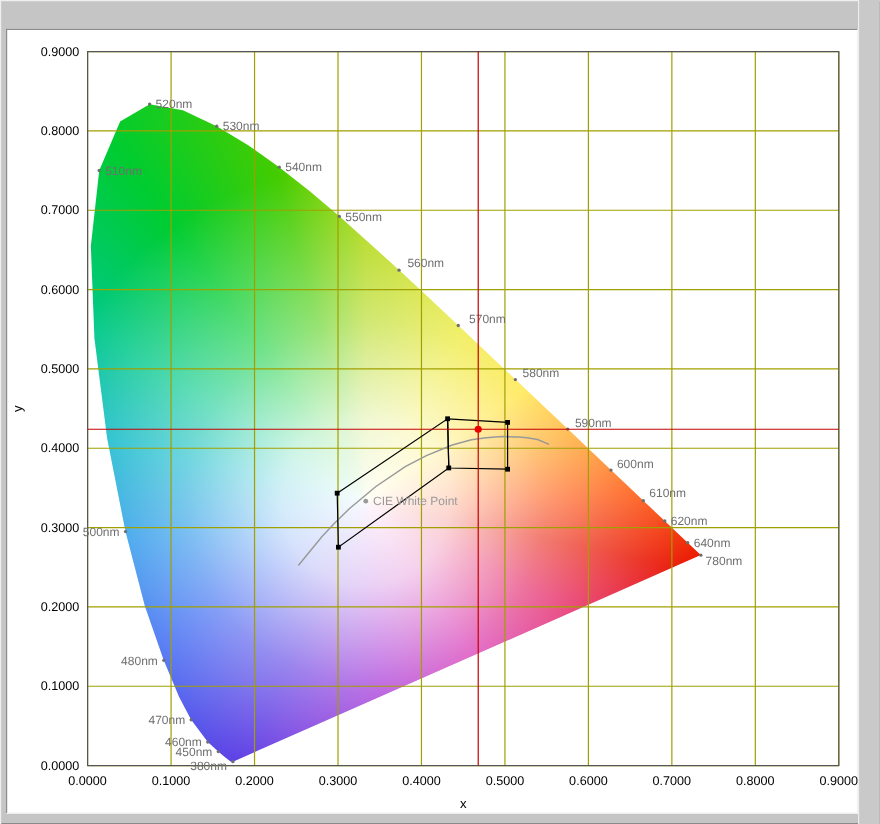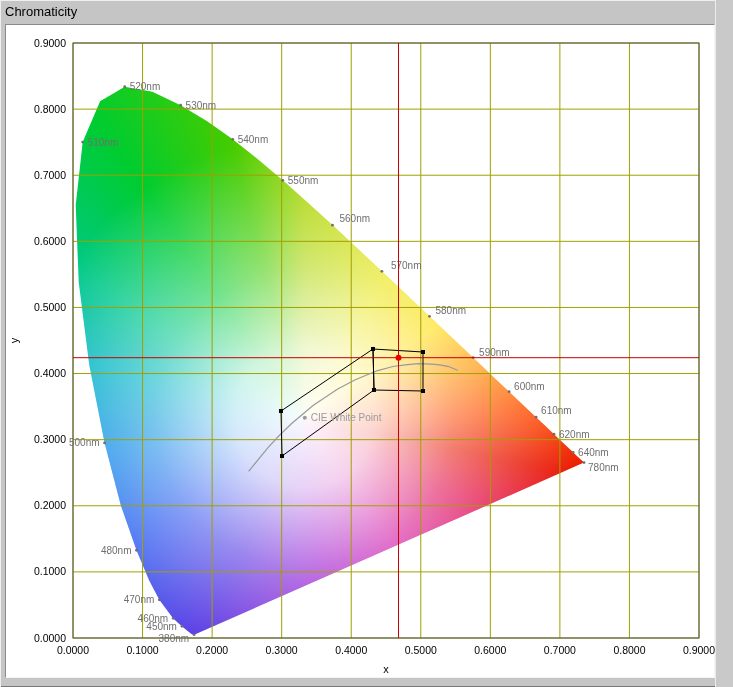--- a/index.html
+++ b/index.html
@@ -37,23 +37,20 @@
     pointer-events:none;
   }
   .tick{font-family:"Liberation Sans",sans-serif;font-size:10.5px;fill:#000;}
   .axis{font-family:"Liberation Sans",sans-serif;font-size:11px;fill:#000;}
   .wl{font-family:"Liberation Sans",sans-serif;font-size:10px;fill:#6f6f6f;}
 </style>
 </head>
 <body>
 
 <div class="window">
-  <div class="titlebar">
-    <span>Chromaticity</span>
-  </div>
 
   <div class="panel">
     <div class="horseshoe" style="left: 67px; top: 18px; width: 626px; height: 595px; clip-path: path(&quot;M 121.1 591.7 L 119.2 591.6 L 114.3 587.8 L 108.9 583.3 L 100.2 575.4 L 86.3 556.8 L 76.2 537.6 L 63.5 507.3 L 47.8 462.3 L 31.6 400 L 16.3 322.2 L 5.7 239.1 L 2.7 162.1 L 9.7 99 L 27.1 58.2 L 51.7 43.8 L 79.4 48.8 L 107.6 62.2 L 134.2 78.3 L 159.7 96.3 L 184.9 116.2 L 209.8 137.3 L 234.6 159.4 L 259.5 182.1 L 284.3 205.2 L 308.9 228.3 L 333 251.1 L 356.5 273.3 L 378.9 294.6 L 400.1 314.6 L 419.4 332.9 L 436.1 348.7 L 450.9 362.7 L 463.1 374.2 L 473 383.6 L 481 391.2 L 492.4 402 L 500.1 409.3 L 505 413.9 L 511 419.6 Z&quot;); background: radial-gradient(280px at 37% 63%, rgba(255, 255, 255, 0.97) 0px, rgba(255, 255, 255, 0.82) 70px, rgba(255, 255, 255, 0.45) 150px, rgba(255, 255, 255, 0) 280px), conic-gradient(at 37% 63%, rgb(170, 212, 0) 0deg, rgb(232, 228, 0) 30deg, rgb(255, 221, 0) 55deg, rgb(255, 153, 0) 72deg, rgb(255, 79, 0) 88deg, rgb(232, 18, 0) 102deg, rgb(224, 0, 76) 118deg, rgb(204, 0, 160) 145deg, rgb(144, 0, 204) 175deg, rgb(72, 34, 224) 205deg, rgb(34, 85, 240) 235deg, rgb(15, 138, 232) 260deg, rgb(0, 180, 200) 283deg, rgb(0, 200, 140) 302deg, rgb(0, 204, 48) 325deg, rgb(68, 204, 0) 345deg, rgb(170, 212, 0) 360deg);"></div>
     <svg class="overlay" width="708" height="652" viewBox="0 0 708 652" xmlns="http://www.w3.org/2000/svg">
         <line x1="67" y1="613" x2="67" y2="18" stroke="#a0a000" stroke-width="1"></line>
         <line x1="67" y1="613" x2="693" y2="613" stroke="#a0a000" stroke-width="1"></line>
         <line x1="136.55555555555554" y1="613" x2="136.55555555555554" y2="18" stroke="#a0a000" stroke-width="1"></line>
         <line x1="67" y1="546.8888888888889" x2="693" y2="546.8888888888889" stroke="#a0a000" stroke-width="1"></line>
         <line x1="206.11111111111111" y1="613" x2="206.11111111111111" y2="18" stroke="#a0a000" stroke-width="1"></line>
         <line x1="67" y1="480.77777777777777" x2="693" y2="480.77777777777777" stroke="#a0a000" stroke-width="1"></line>

